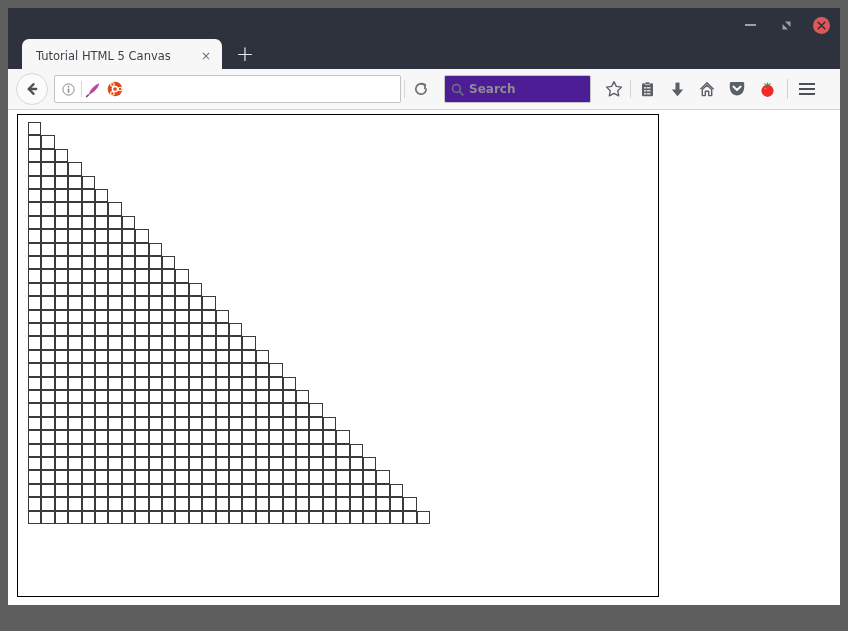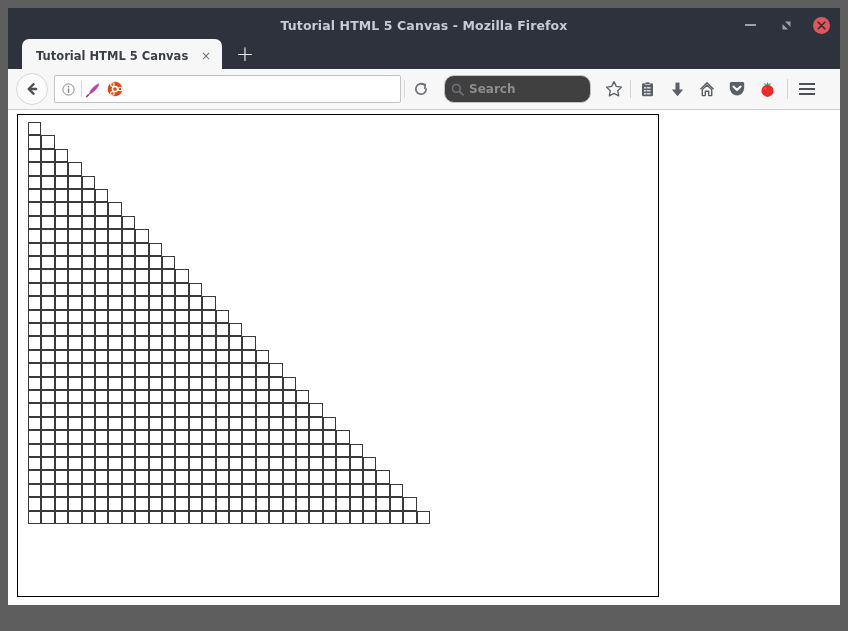--- a/index.html
+++ b/index.html
@@ -84,21 +84,21 @@
     display: flex;
     align-items: center;
     box-sizing: border-box;
     padding: 0 8px 0 14px;
     position: relative;
   }
   #tab-title {
     flex: 1;
     color: #3b3f47;
     font-size: 11.5px;
-    font-weight: bold;
+    font-weight: normal;
     white-space: nowrap;
     overflow: hidden;
     text-overflow: ellipsis;
   }
   #tab-close-icon {
     width: 16px; height: 16px;
     display: flex; align-items: center; justify-content: center;
     color: #6a6f78;
     font-size: 12px;
     line-height: 1;
@@ -184,23 +184,23 @@
   #reload-button {
     width: 26px; height: 26px;
     display: flex; align-items: center; justify-content: center;
     flex: none;
     color: #6f7276;
   }
   #searchbar {
     width: 145px;
     height: 26px;
     margin-left: 10px;
-    background: #404040;
+    background: #4c1d95;
     border: 1px solid #c3c3c5;
-    border-radius: 10px;
+    border-radius: 2px;
     display: flex;
     align-items: center;
     flex: none;
   }
   #search-icon {
     width: 24px;
     display: flex; align-items: center; justify-content: center;
     color: #6f7276;
     flex: none;
   }
@@ -276,21 +276,20 @@
     width: 848px; height: 26px;
     background: #5e5e5e;
   }
 </style>
 </head>
 <body>
 
 <div id="window-frame">
 
   <div id="titlebar">
-    <span id="window-title">Tutorial HTML 5 Canvas - Mozilla Firefox</span>
     <div id="window-controls">
       <div class="wc-btn">
         <span class="wc-min"></span>
       </div>
       <div class="wc-btn wc-max">
         <svg width="11" height="11" viewBox="0 0 11 11">
           <path d="M1.5 9.5 L1.5 4 L7 9.5 Z" fill="#9aa0ad"></path>
           <path d="M9.5 1.5 L9.5 7 L4 1.5 Z" fill="#9aa0ad"></path>
         </svg>
       </div>

